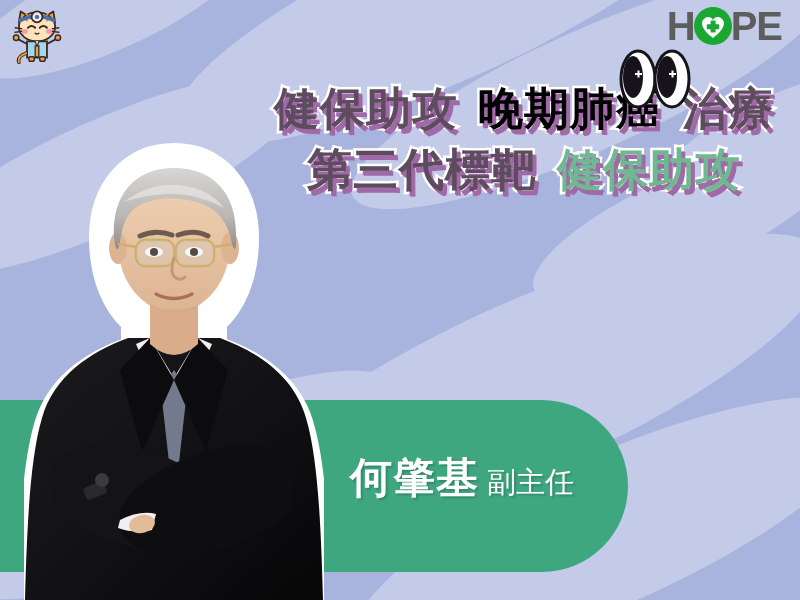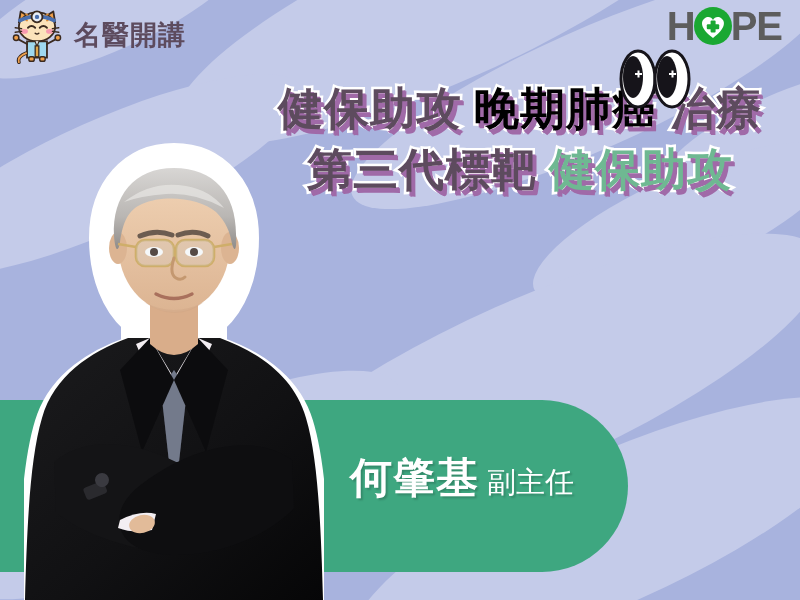--- a/index.html
+++ b/index.html
@@ -68,21 +68,21 @@
     z-index:30;
     text-align:center;
   }
   .hl-line {
     font-size:45px;
     font-weight:bold;
     line-height:1.36;
     white-space:nowrap;
     letter-spacing:1px;
   }
-  .hl-line .seg { display:inline-block; }
+  .hl-line .seg { display:inline-block;margin-left:8px; }
   .seg.dark   { color:#5d4b5e; }
   .seg.orange { color:#000000; }
   .seg.green  { color:#6fb892; }
   .hl-line .seg {
     -webkit-text-stroke: 5px #ffffff;
     paint-order: stroke fill;
     text-shadow:
       3px 4px 0 #a06aa8,
       4px 5px 0 #a06aa8;
   }
@@ -174,21 +174,20 @@
       <path d="M43 42 L54 36" stroke="#3a2a20" stroke-width="2" fill="none" stroke-linecap="round"></path>
       <circle cx="9" cy="35" r="3" fill="#f0a04b" stroke="#3a2a20" stroke-width="1.6"></circle>
       <circle cx="55" cy="35" r="3" fill="#f0a04b" stroke="#3a2a20" stroke-width="1.6"></circle>
 
       <rect x="23" y="56" width="6" height="5" rx="2" fill="#f0a04b" stroke="#3a2a20" stroke-width="1.6"></rect>
       <rect x="35" y="56" width="6" height="5" rx="2" fill="#f0a04b" stroke="#3a2a20" stroke-width="1.6"></rect>
 
       <path d="M20 52 q-10 4 -8 10" stroke="#3a2a20" stroke-width="4" fill="none" stroke-linecap="round"></path>
       <path d="M20 52 q-10 4 -8 10" stroke="#f0a04b" stroke-width="2" fill="none" stroke-linecap="round"></path>
     </svg>
-    <div id="brand-text">名醫開講</div>
   </div>
 
   <div id="hope-logo">
     <span class="lt">H</span>
     <svg id="hope-mark" viewBox="0 0 40 40">
       <circle cx="20" cy="20" r="19" fill="#1aa832"></circle>
       <path d="M20 32 C8 23 7 16 11.5 12.5 C15 9.8 18.6 11.4 20 14 C21.4 11.4 25 9.8 28.5 12.5 C33 16 32 23 20 32 Z" fill="#ffffff"></path>
       <rect x="17.6" y="14.5" width="5" height="12" rx="1" fill="#1aa832"></rect>
       <rect x="13.8" y="18.3" width="12.4" height="5" rx="1" fill="#1aa832"></rect>
     </svg>

